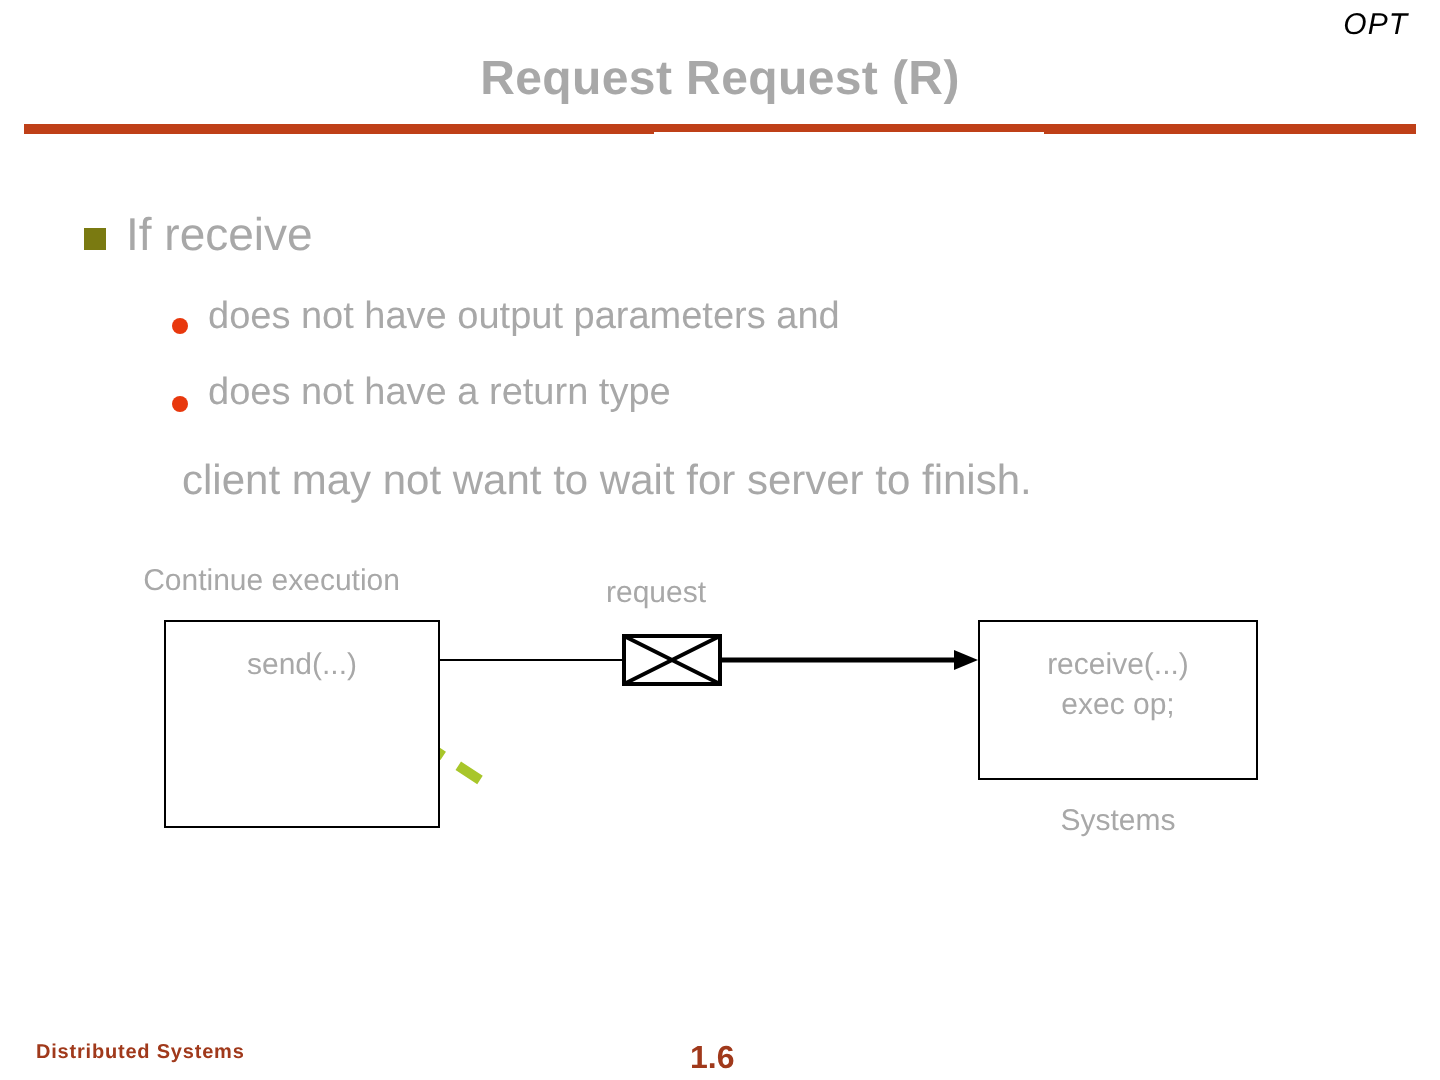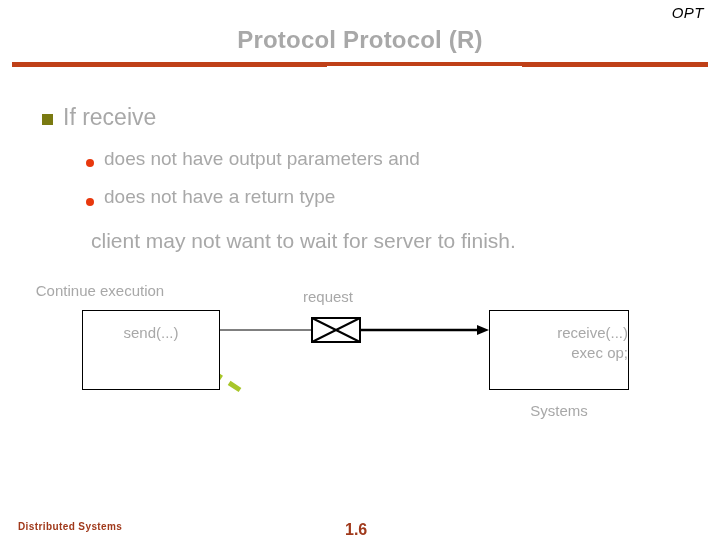--- a/index.html
+++ b/index.html
@@ -130,75 +130,75 @@
   .node-box {
     position: absolute;
     border: 1px solid #000000;
     box-sizing: border-box;
     background: #ffffff;
   }
   #client-box {
     left: 82px;
     top: 28px;
     width: 138px;
-    height: 80px;
+    height: 104px;
   }
   #server-box {
     left: 489px;
     top: 28px;
     width: 140px;
     height: 80px;
   }
   .box-text {
     position: absolute;
     width: 100%;
     text-align: center;
     font-size: 15px;
     color: #a8a8a8;
     line-height: 1.35;
   }
   #client-call { top: 12px; }
-  #server-calls { top: 12px; text-align: right; }
+  #server-calls { top: 12px; }
   .node-caption {
     position: absolute;
     font-size: 15px;
     color: #a8a8a8;
     text-align: center;
   }
   #client-caption {
     left: 82px;
     top: 120px;
     width: 138px;
   }
   #server-caption {
     left: 489px;
     top: 120px;
     width: 140px;
   }
   #continue-caption {
     left: 225px;
     top: 114px;
     width: 200px;
-    text-align: center;
+    text-align: right;
     font-size: 15px;
     color: #a8a8a8;
   }
   #wire-svg {
     position: absolute;
     left: 0;
     top: 0;
     width: 720px;
     height: 160px;
   }
 </style>
 </head>
 <body>
 
 <div id="corner-tag">OPT</div>
-<div id="slide-title">Protocol Protocol (R)</div>
+<div id="slide-title">Request Request (R)</div>
 <div id="title-rule">
   <div class="seg-a"></div>
   <div class="seg-b"></div>
 </div>
 
 <div id="bullets">
 
   <div class="lvl1">
     <span class="sq-bullet"></span>
     <span class="lvl1-text">If receive</span>

